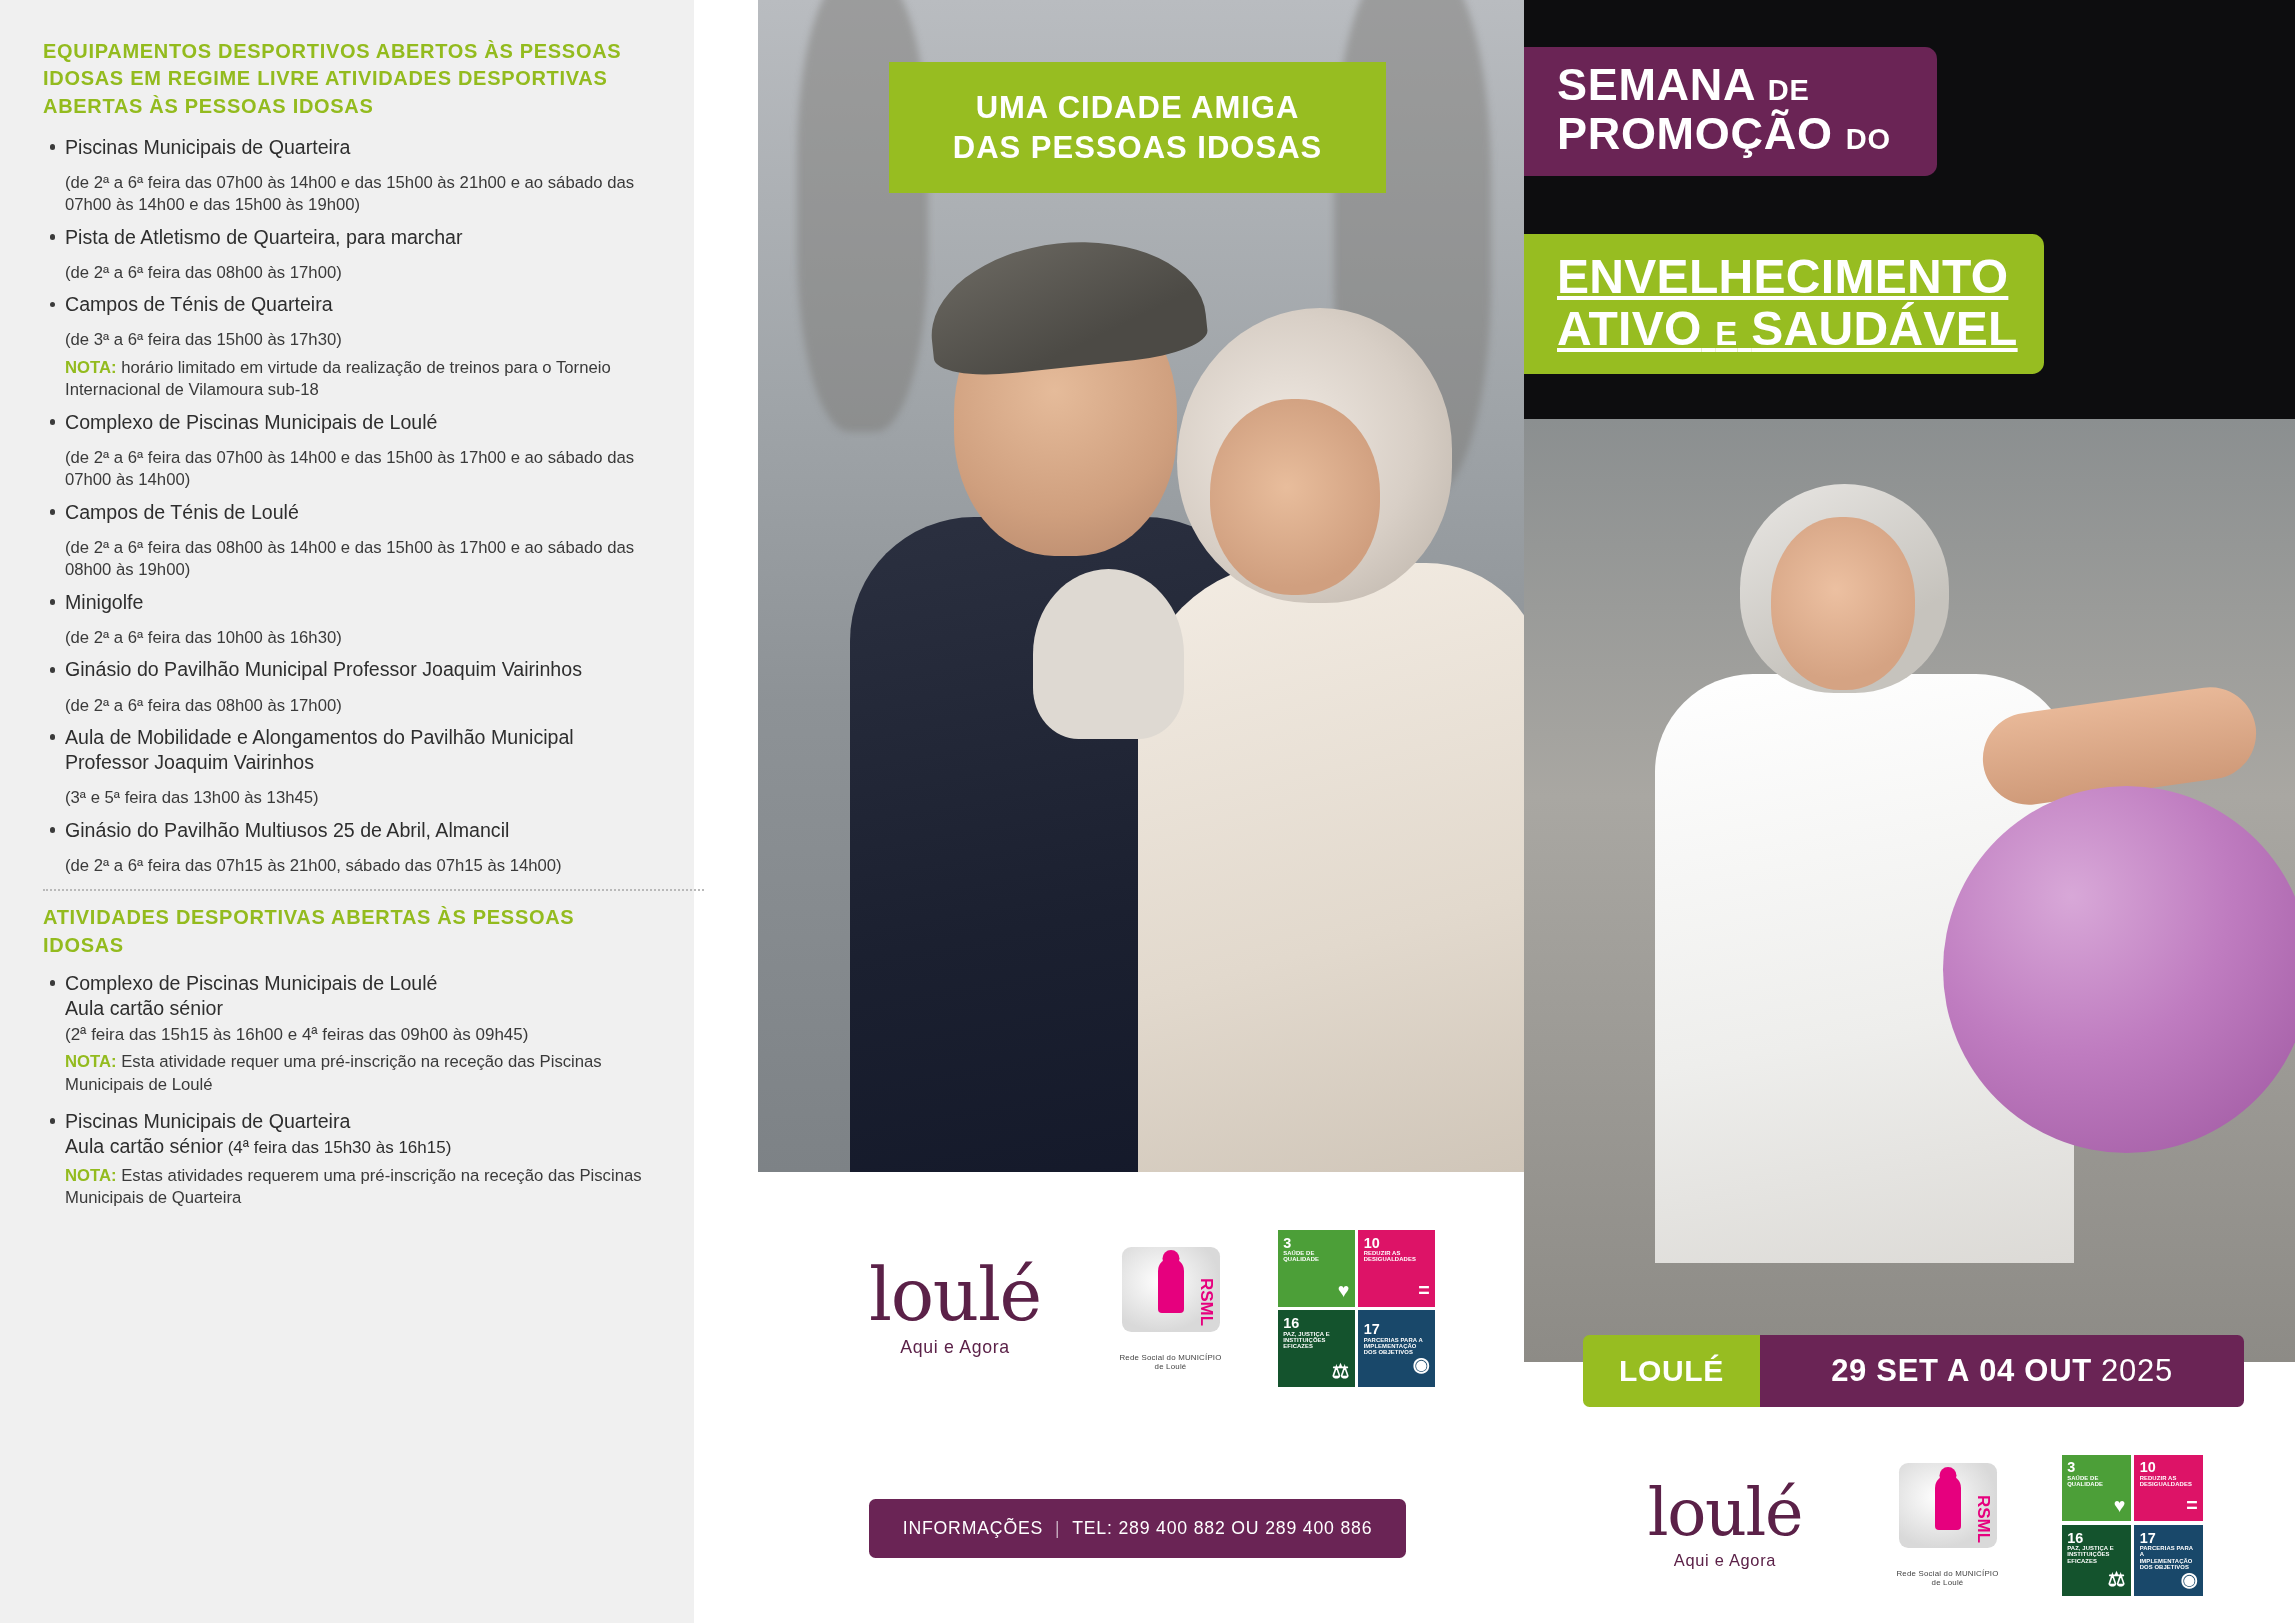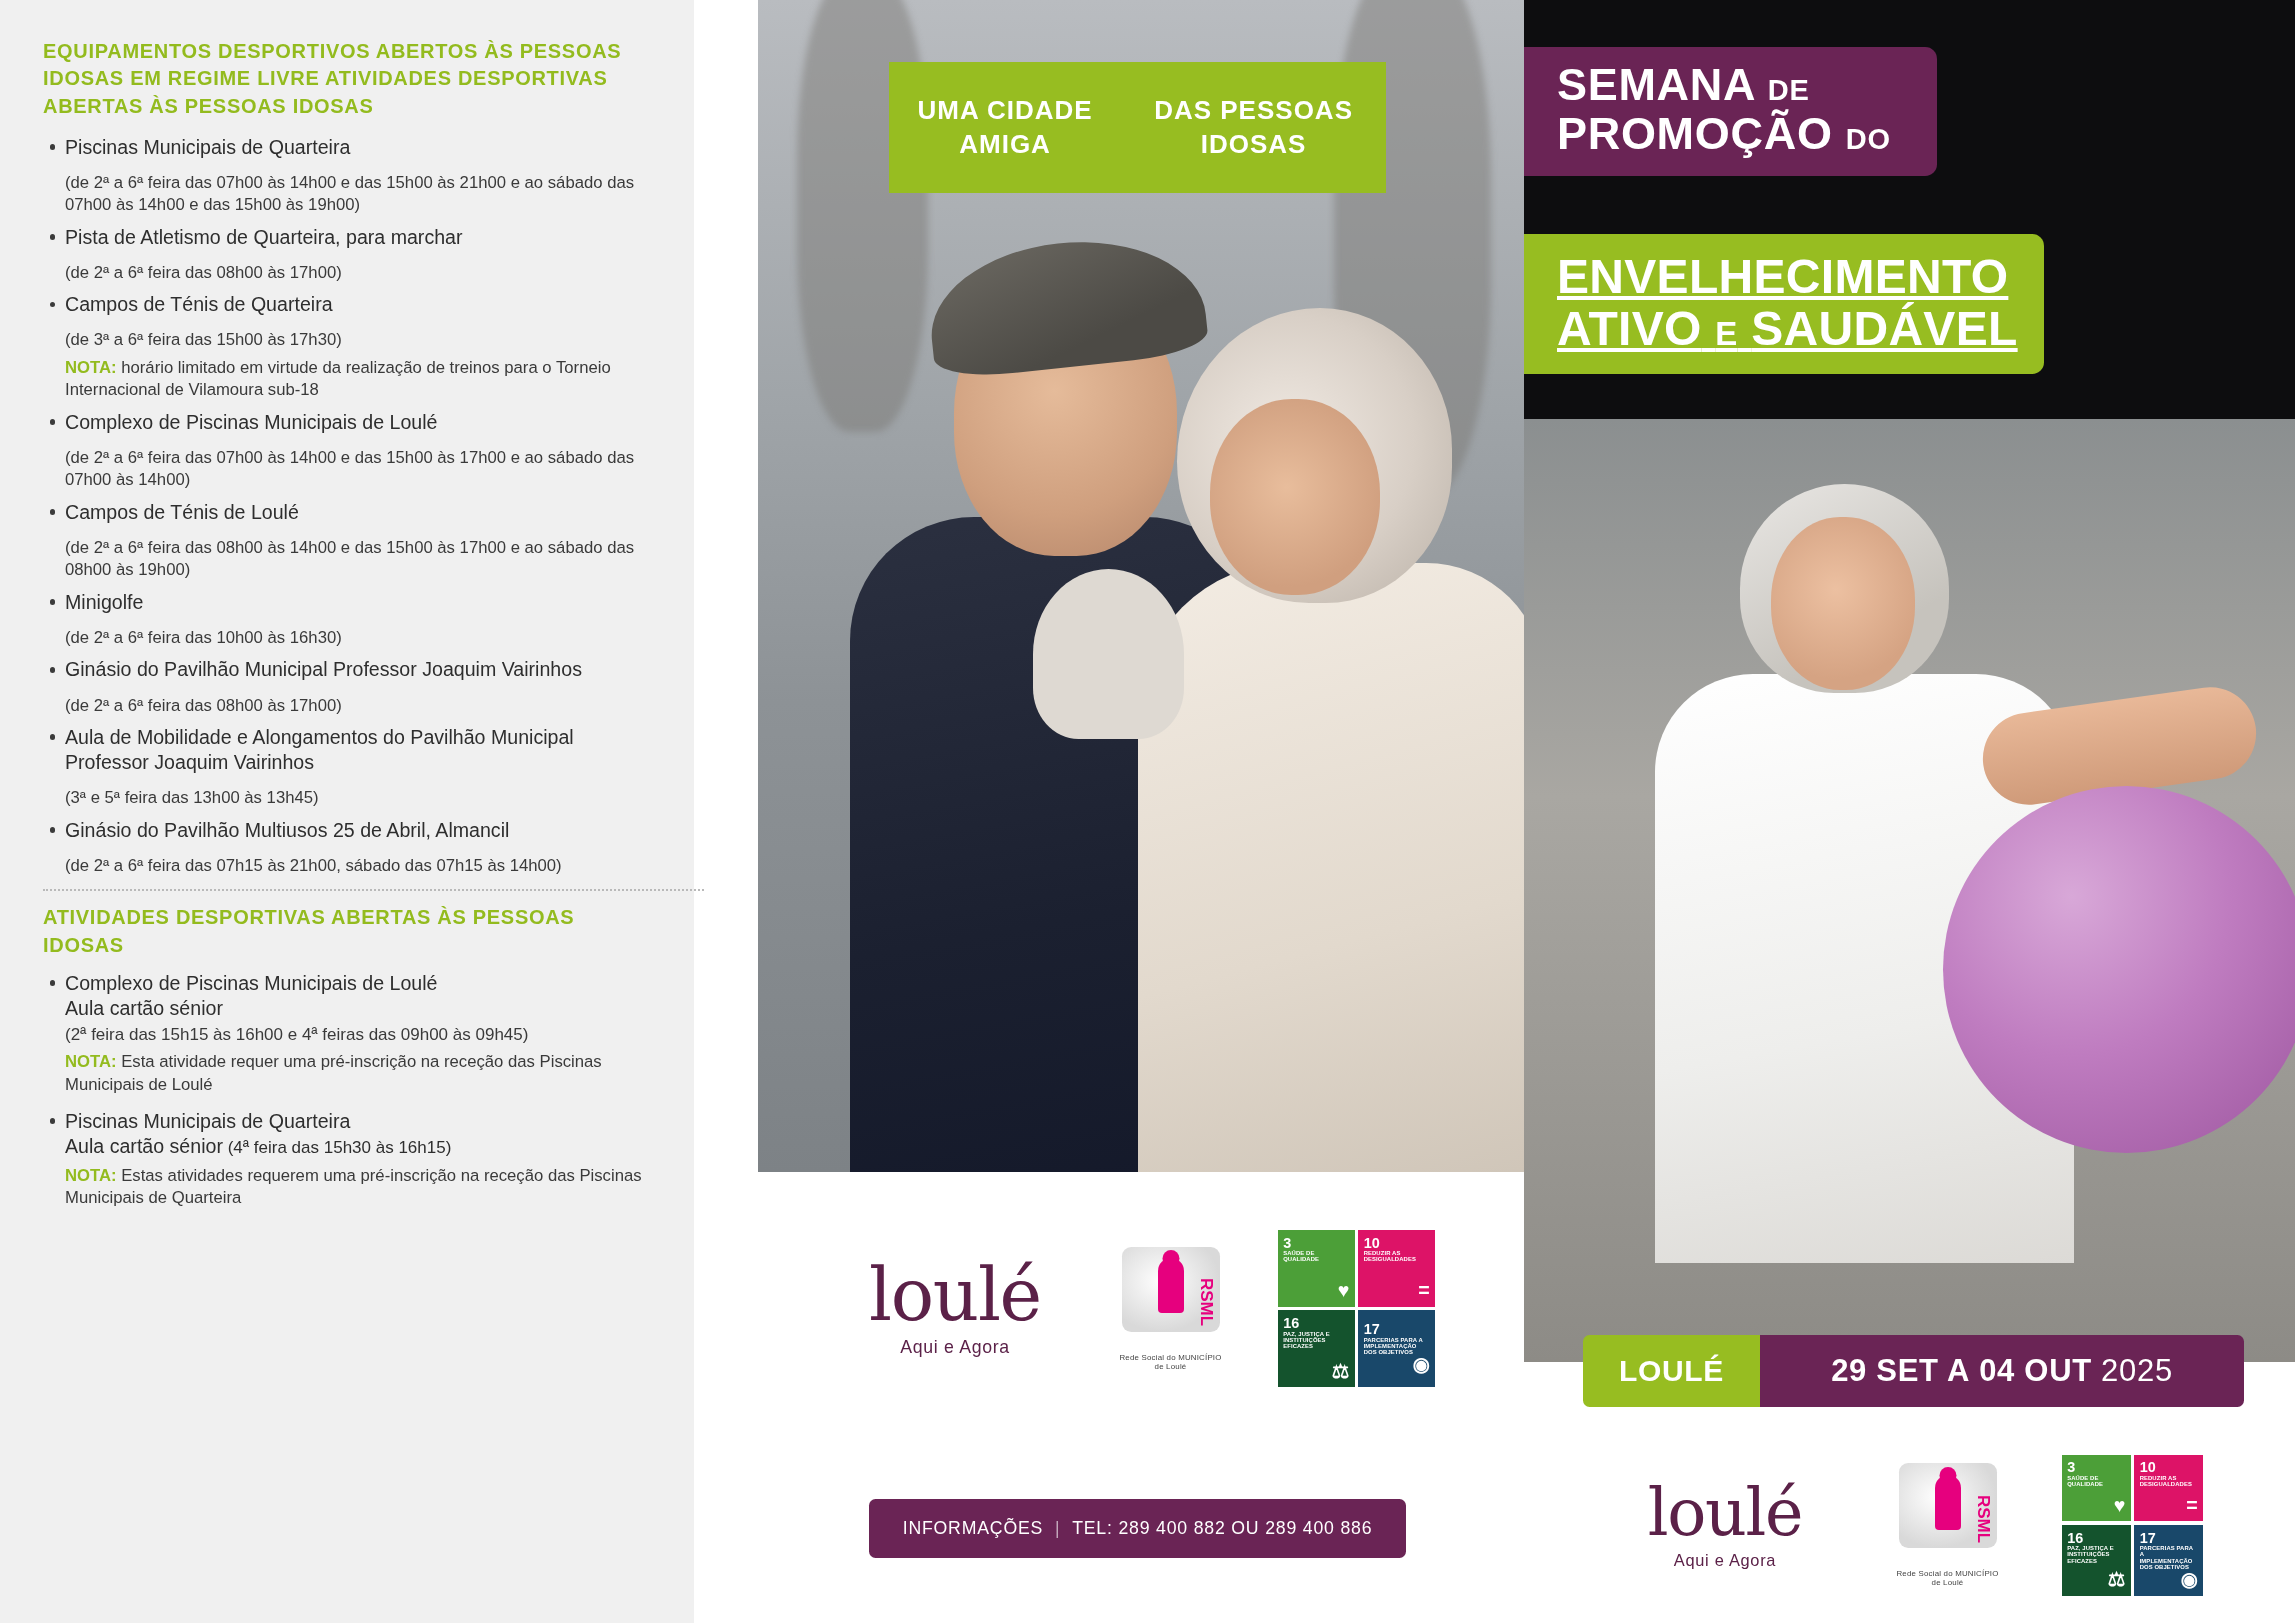--- a/index.html
+++ b/index.html
@@ -132,24 +132,24 @@
   .senior-b-body {
     position: absolute; left: 380px; top: 563px; width: 406px; height: 615px;
     background: linear-gradient(165deg,#f3ece3 0%, #e2d9cd 60%, #cfc5b8 100%);
     border-radius: 151px 118px 0 0;
   }
   .banner-green {
     position: absolute;
     left: 131px; top: 62px;
     width: 497px; height: 131px;
     background: #97bd21;
-    display: flex; flex-direction: row;
+    display: flex; flex-direction: column;
     align-items: center; justify-content: center;
     color: #ffffff; font-weight: bold;
-    font-size: 26px; letter-spacing: 1px; line-height: 1.28;
+    font-size: 31px; letter-spacing: 1px; line-height: 1.28;
     text-align: center;
   }
   .mid-logos {
     position: absolute;
     left: 0; top: 1204px;
     width: 766px; height: 209px;
     display: flex; align-items: center; justify-content: center;
     gap: 52px;
   }
   .loule-logo { position: relative; width: 216px; text-align: center; }

